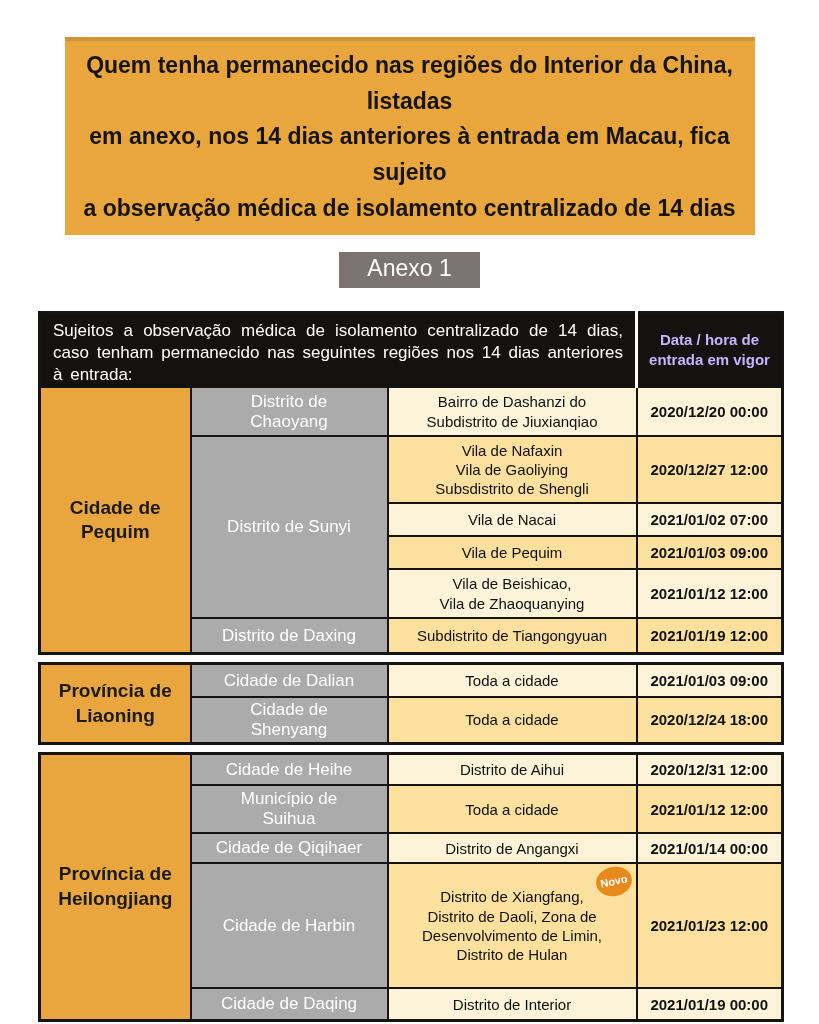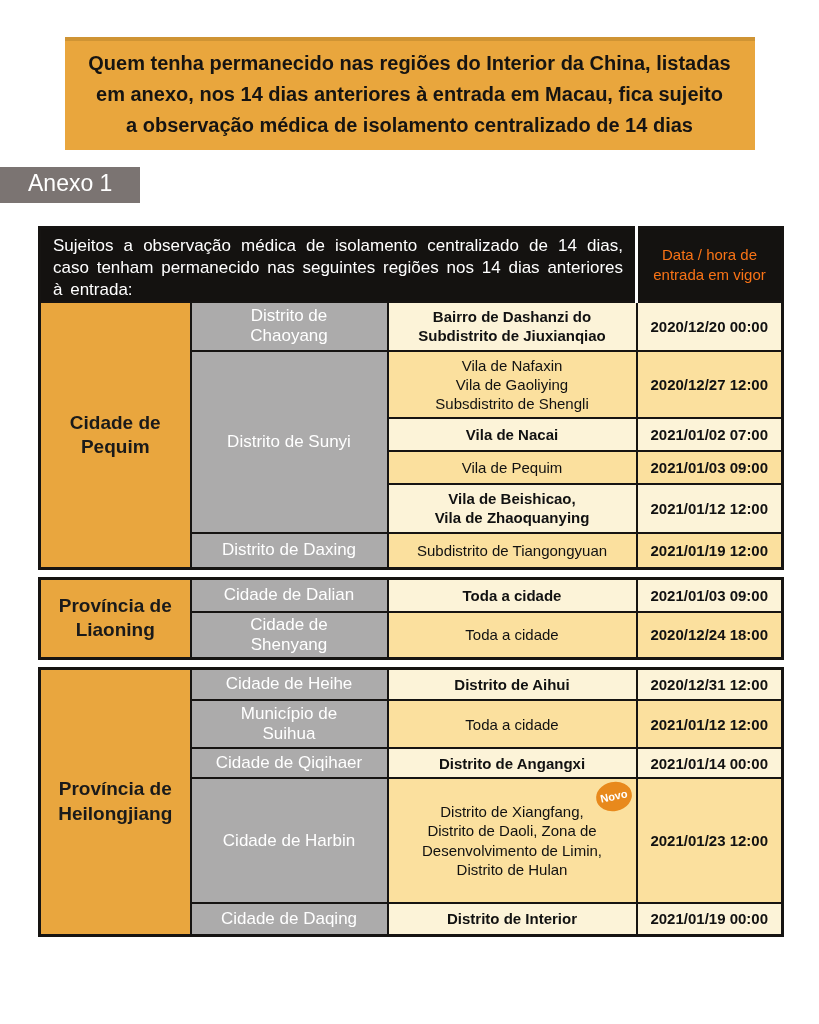--- a/index.html
+++ b/index.html
@@ -3,64 +3,64 @@
 <meta charset="utf-8">
 <style>
   * { margin: 0; padding: 0; box-sizing: border-box; }
   body { background: #ffffff; font-family: "Liberation Sans", sans-serif; }
   .page { width: 819px; height: 1024px; position: relative; background: #fff; overflow: hidden; }
 
   
   .banner {
     width: 690px; margin: 37px auto 12px; background: #E9A63D;
     border-top: 4px solid #cf9434;
-    color: #161412; font-weight: bold; font-size: 20px; line-height: 1.55;
+    color: #161412; font-weight: bold; font-size: 23px; line-height: 1.55;
     text-align: center; padding: 7px 6px 9px; white-space: pre-line;
   }
 
   
-  .anexo-wrap { text-align: left; margin-top: 17px; }
+  .anexo-wrap { text-align: center; margin-top: 17px; }
   .anexo {
     display: inline-block; background: #7B7472; color: #ffffff;
     font-size: 23px; padding: 3px 28px 6px;
   }
 
   
   .table-wrap { width: 743px; margin: 23px auto 0; }
   table { border-collapse: collapse; table-layout: fixed; width: 743px; border: 3px solid #161412; }
   td, th { border: 2px solid #161412; vertical-align: middle; }
   .section-gap { height: 7px; }
 
   th.main-head {
     background: #141210; color: #ffffff; font-weight: normal;
     font-size: 17px; text-align: justify; padding: 6px 12px 0; line-height: 1.3;
     word-spacing: 3px;
   }
   th.date-head {
-    background: #141210; color: #f97316; font-weight: normal;
+    background: #141210; color: #c4b5fd; font-weight: bold;
     font-size: 15px; text-align: center; border-left: 3px solid #ffffff;
     white-space: pre-line; line-height: 1.35;
   }
 
   td.region {
     background: #E9A63E; color: #1a1a1a; font-size: 19px; font-weight: 600;
     text-align: center; padding: 2px 6px; line-height: 1.3;
   }
   td.district {
     background: #ACABAB; color: #ffffff; font-size: 17px;
     text-align: center; padding: 2px 21px;
   }
   td.place {
     color: #111; font-size: 15px; text-align: center;
     white-space: pre-line; line-height: 1.28; padding: 4px 6px;
   }
   td.date {
     color: #111; font-size: 15px; font-weight: 600; text-align: center; padding: 2px 4px;
   }
-  .light { background: #FCF3D8; font-weight: bold; }
+  .light { background: #FCF3D8; }
   .dark  { background: #FBE09E; }
 
   td.harbin { position: relative; }
   .novo {
     position: absolute; top: 3px; right: 4px;
     width: 36px; height: 29px; border-radius: 50%;
     background: #E8891C; color: #ffffff; font-size: 11px; font-weight: bold;
     display: flex; align-items: center; justify-content: center;
     transform: rotate(-12deg);
   }

